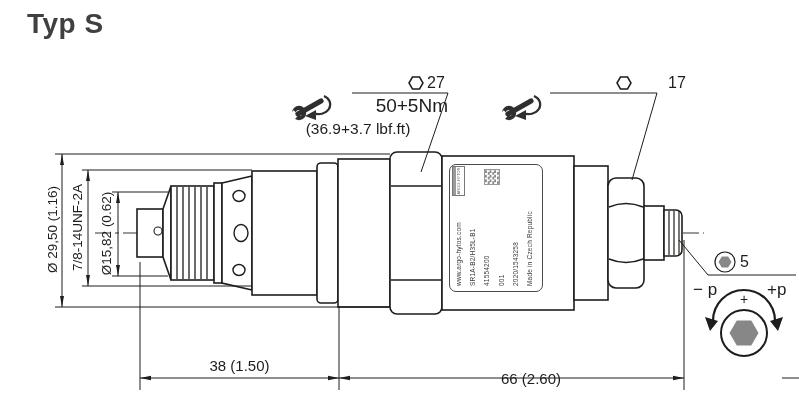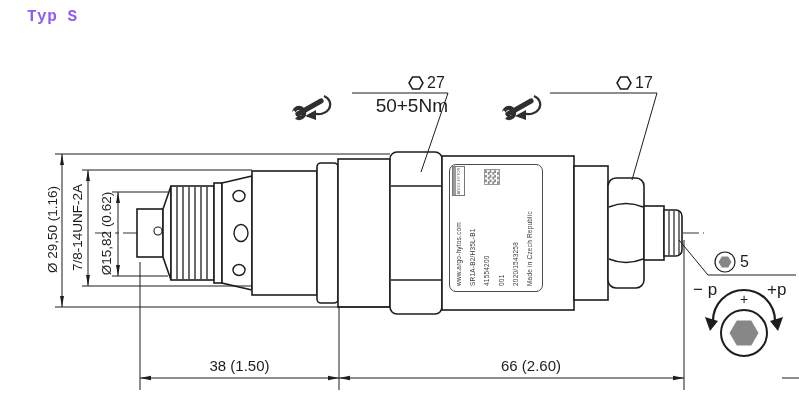--- a/index.html
+++ b/index.html
@@ -1,20 +1,20 @@
 <!DOCTYPE html>
 <html><head>
 <meta charset="utf-8">
 <style>
   html,body{margin:0;padding:0;background:#fff;}
   #stage{position:relative;width:799px;height:411px;background:#fff;overflow:hidden;
          font-family:"Liberation Sans",sans-serif;color:#1d1d1b;}
   #drawing{position:absolute;left:0;top:0;}
   .txt{position:absolute;white-space:nowrap;color:#1d1d1b;}
-  .title{left:27px;top:8px;font-size:16px;font-weight:bold;color:#8b5cf6;letter-spacing:.5px;font-family:Liberation Mono, monospace;}
+  .title{left:27px;top:8px;font-size:28px;font-weight:bold;color:#404040;letter-spacing:.5px;}
   .torque-main{font-size:19px;text-align:center;}
   .torque-imp{font-size:15.5px;text-align:center;}
   .hexnum{font-size:16px;}
   .dimnum{font-size:15px;text-align:center;}
   .rot{transform:rotate(-90deg);font-size:13.5px;text-align:center;}
   .pm{font-size:17px;}
   .plus-glyph{font-size:14px;text-align:center;}
   
   .sticker{position:absolute;left:449px;top:164px;width:94px;height:128px;
            border:1.2px solid #4a4a4a;border-radius:7px;background:#fff;box-sizing:border-box;}
@@ -167,29 +167,30 @@
       <div>2020/1543258</div>
       <div>Made in Czech Republic</div>
     </div>
     <div class="np-logo">ARGO-HYTOS</div>
     <div class="np-qr"></div>
   </div>
 
   <div class="txt title">Typ S</div>
 
   <div class="txt torque-main" style="left:352px;top:95px;width:96px;text-align:right;">50+5Nm</div>
+  <div class="txt torque-imp" style="left:282px;top:120px;width:152px;">(36.9+3.7 lbf.ft)</div>
   <div class="txt hexnum" style="left:427px;top:74px;">27</div>
 
-  <div class="txt hexnum" style="left:635px;top:74px;text-align:right;">17</div>
+  <div class="txt hexnum" style="left:668px;top:74px;text-align:right;">17</div>
 
   <div class="txt rot" style="left:-3px;top:222px;width:110px;">Ø 29,50 (1.16)</div>
   <div class="txt rot" style="left:25px;top:220px;width:104px;">7/8-14UNF-2A</div>
   <div class="txt rot" style="left:58px;top:226px;width:96px;">Ø15,82 (0.62)</div>
 
   <div class="txt dimnum" style="left:140px;top:357px;width:199px;">38 (1.50)</div>
-  <div class="txt dimnum" style="left:339px;top:357px;width:384px;">66 (2.60)</div>
+  <div class="txt dimnum" style="left:339px;top:370px;width:384px;">66 (2.60)</div>
 
   <div class="txt hexnum" style="left:740px;top:253px;">5</div>
   <div class="txt pm" style="left:693px;top:280px;">− p</div>
   <div class="txt pm" style="left:767px;top:280px;">+p</div>
   <div class="txt plus-glyph" style="left:738px;top:291px;width:12px;">+</div>
 
 </div>
 
 </body></html>

